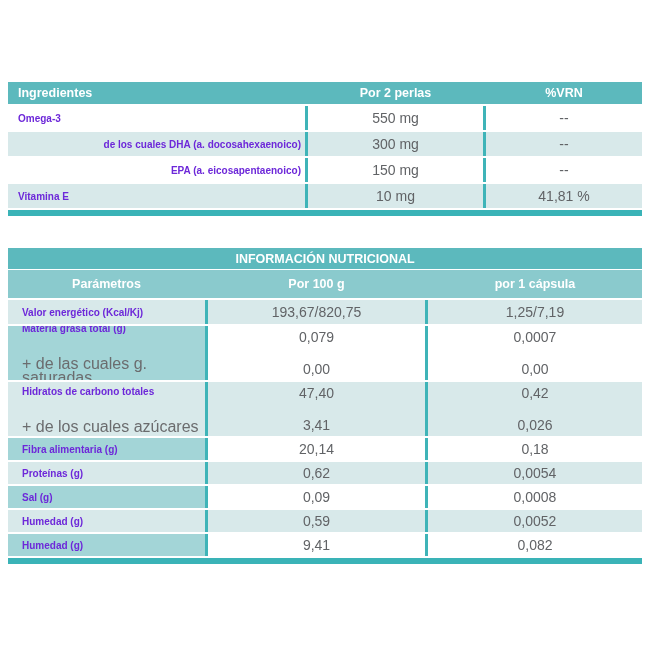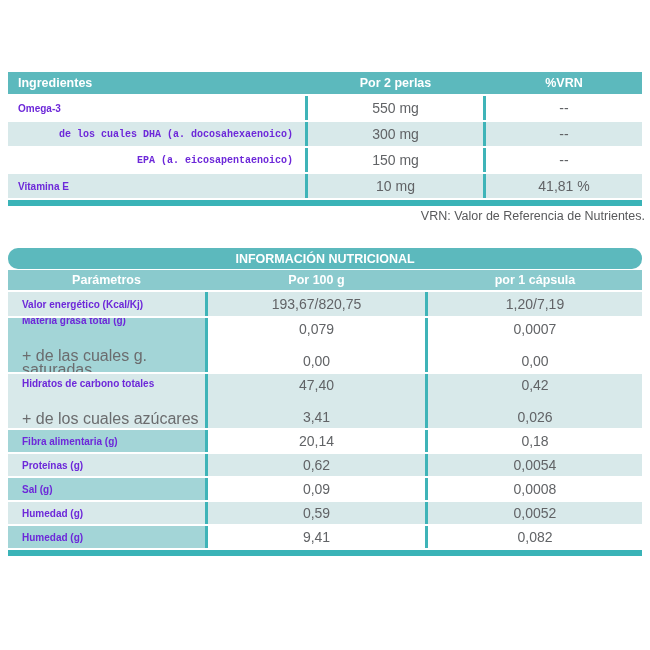--- a/index.html
+++ b/index.html
@@ -1,56 +1,56 @@
 <!DOCTYPE html>
 <html><head>
 <meta charset="utf-8">
 <style>
   html, body { margin: 0; padding: 0; background: #ffffff; }
   body { width: 650px; height: 650px; font-family: "Liberation Sans", sans-serif; }
   .canvas { position: relative; width: 650px; height: 650px; background: #ffffff; overflow: hidden; }
 
   .tbl { position: absolute; left: 8px; width: 634px; }
-  #ingredients-table { top: 72px; }
+  #ingredients-table { top: 82px; }
   #nutrition-table { top: 248px; }
 
   
   .grid1 { display: grid; grid-template-columns: 297px 175px 156px; column-gap: 3px; }
   .grid2 { display: grid; grid-template-columns: 197px 217px 214px; column-gap: 3px; }
 
   .row  { background: #3fb4b8; margin-top: 2px; }
   .row.flush { margin-top: 0; }
   .row.tight { margin-top: 1px; }
 
-  .h21 { height: 21px; } .h22 { height: 22px; } .h20 { height: 20px; }
+  .h21 { height: 21px; } .h22 { height: 22px; } .h20 { height: 28px; }
   .h24 { height: 24px; } .h54 { height: 54px; }
 
   .cell { display: flex; align-items: center; overflow: hidden; }
   .cell.center { justify-content: center; }
   .cell.right  { justify-content: flex-end; }
   .cell.col2lines { flex-direction: column; justify-content: center; align-items: center; row-gap: 18px; }
   .cell.lblcol2 { flex-direction: column; justify-content: center; align-items: flex-start; row-gap: 21px; }
 
   .bg-w { background: #ffffff; }
   .bg-l { background: #d8e9ea; }
   .bg-m { background: #a3d5d7; }
   .bg-h { background: #5cb9bd; }
   .bg-p { background: #8acacd; }
 
-  .titlebar { background: #5cb9bd; display: flex; align-items: center; justify-content: center; border-radius: 10px; }
+  .titlebar { background: #5cb9bd; display: flex; align-items: center; justify-content: center; }
   .hdr-row1 { background: #5cb9bd; }
   .hdr-row2 { background: #8acacd; }
 
   .hdr-txt { color: #ffffff; font-weight: 700; font-size: 12.5px; }
   .lbl  { font-weight: 700; color: #6d28d9; font-size: 10px; line-height: 15px; }
   .sub  { color: #6b6c6e; font-size: 16px; line-height: 14px; }
   .val  { color: #616366; font-size: 14px; line-height: 14px; }
 
   .pl10 { padding-left: 10px; } .pl14 { padding-left: 14px; }
-  .pr8  { padding-right: 12px; font-family: Liberation Mono, monospace; }
+  .pr8  { padding-right: 4px; }
 
   .bar { height: 6px; background: #3ab3b7; margin-top: 2px; }
 
   .footnote { position: absolute; top: 209px; right: 5px; font-size: 12.5px; color: #58595b; }
 </style>
 </head>
 <body>
 
 <div class="canvas">
 
@@ -112,21 +112,20 @@
         <span class="val">10 mg</span>
       </div>
       <div class="cell center bg-l">
         <span class="val">41,81 %</span>
       </div>
     </div>
 
     <div class="bar"></div>
   </div>
 
-  <div class="footnote">VRN: Valor de Referencia de Nutrientes.</div>
 
   <div class="tbl" id="nutrition-table">
 
     <div class="titlebar h21">
       <span class="hdr-txt">INFORMACIÓN NUTRICIONAL</span>
     </div>
 
     <div class="row tight grid2 h20 hdr-row2">
       <div class="cell center bg-p">
         <span class="hdr-txt">Parámetros</span>
@@ -140,21 +139,21 @@
     </div>
 
     <div class="row grid2 h24">
       <div class="cell pl14 bg-l">
         <span class="lbl">Valor energético (Kcal/Kj)</span>
       </div>
       <div class="cell center bg-l">
         <span class="val">193,67/820,75</span>
       </div>
       <div class="cell center bg-l">
-        <span class="val">1,20/7,19</span>
+        <span class="val">1,25/7,19</span>
       </div>
     </div>
 
     <div class="row grid2 h54">
       <div class="cell lblcol2 pl14 bg-m">
         <span class="lbl">Materia grasa total (g)</span>
         <span class="sub">+ de las cuales g. saturadas</span>
       </div>
       <div class="cell col2lines bg-w">
         <span class="val">0,079</span>

